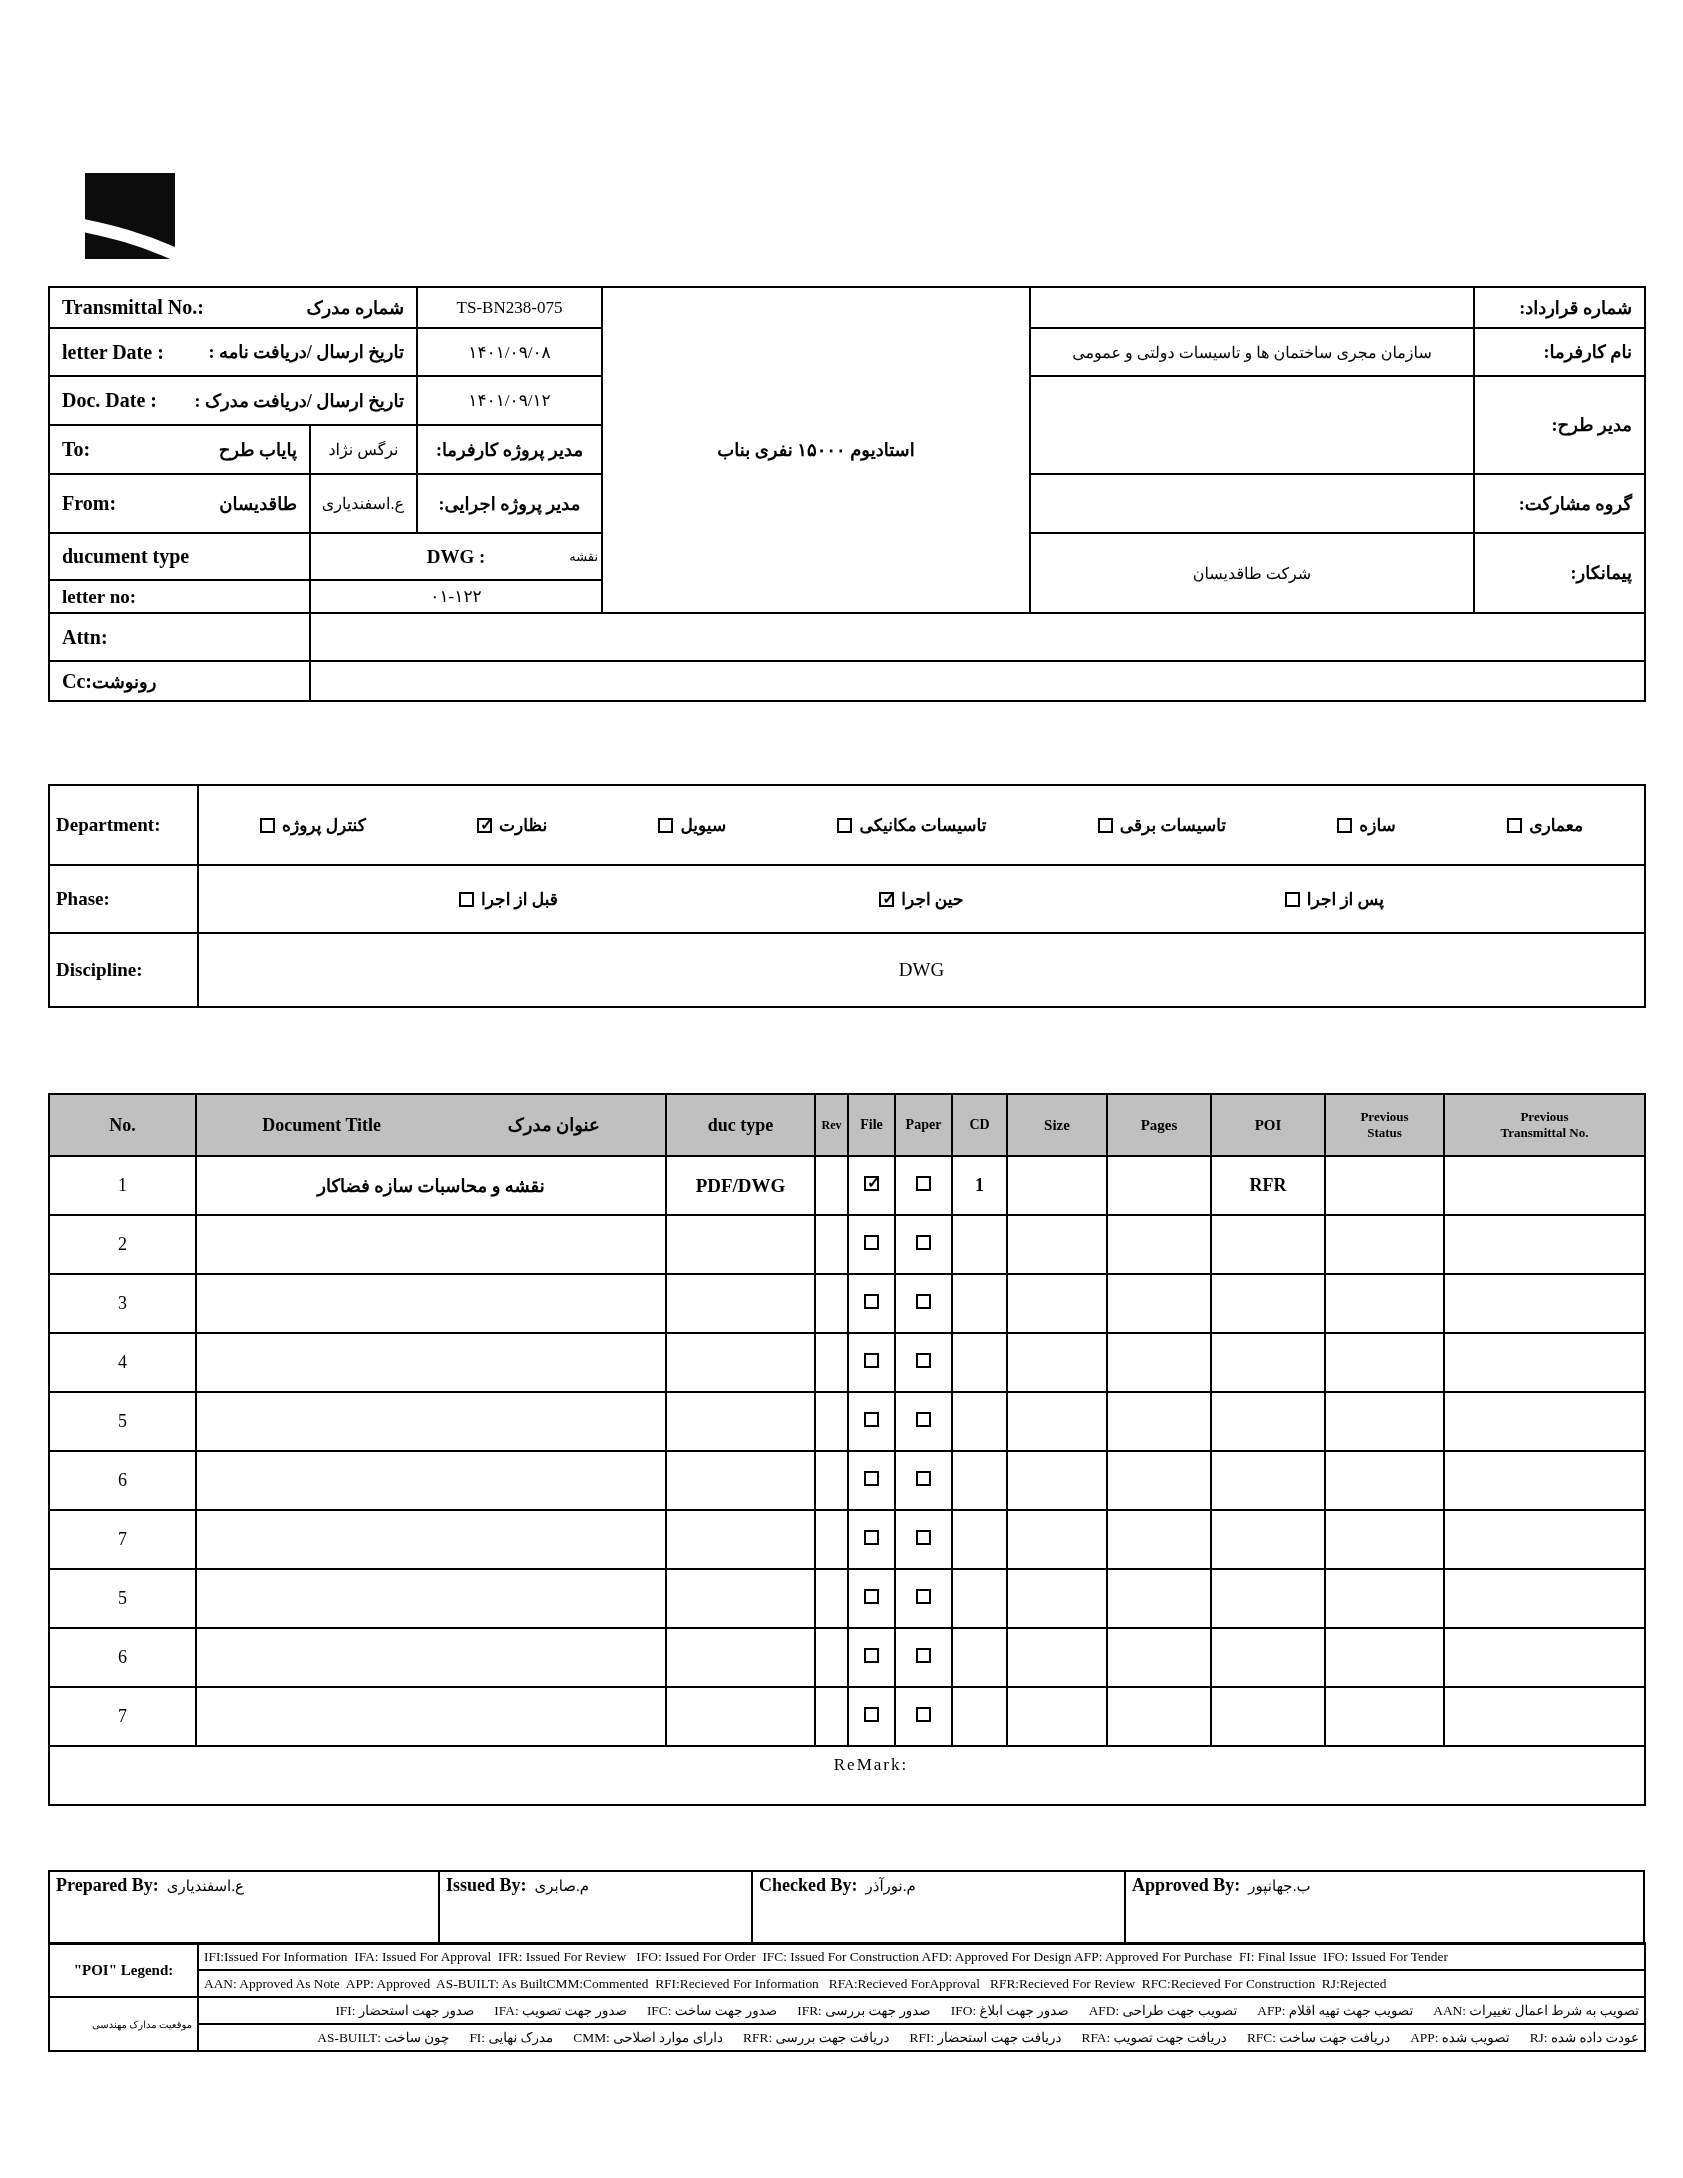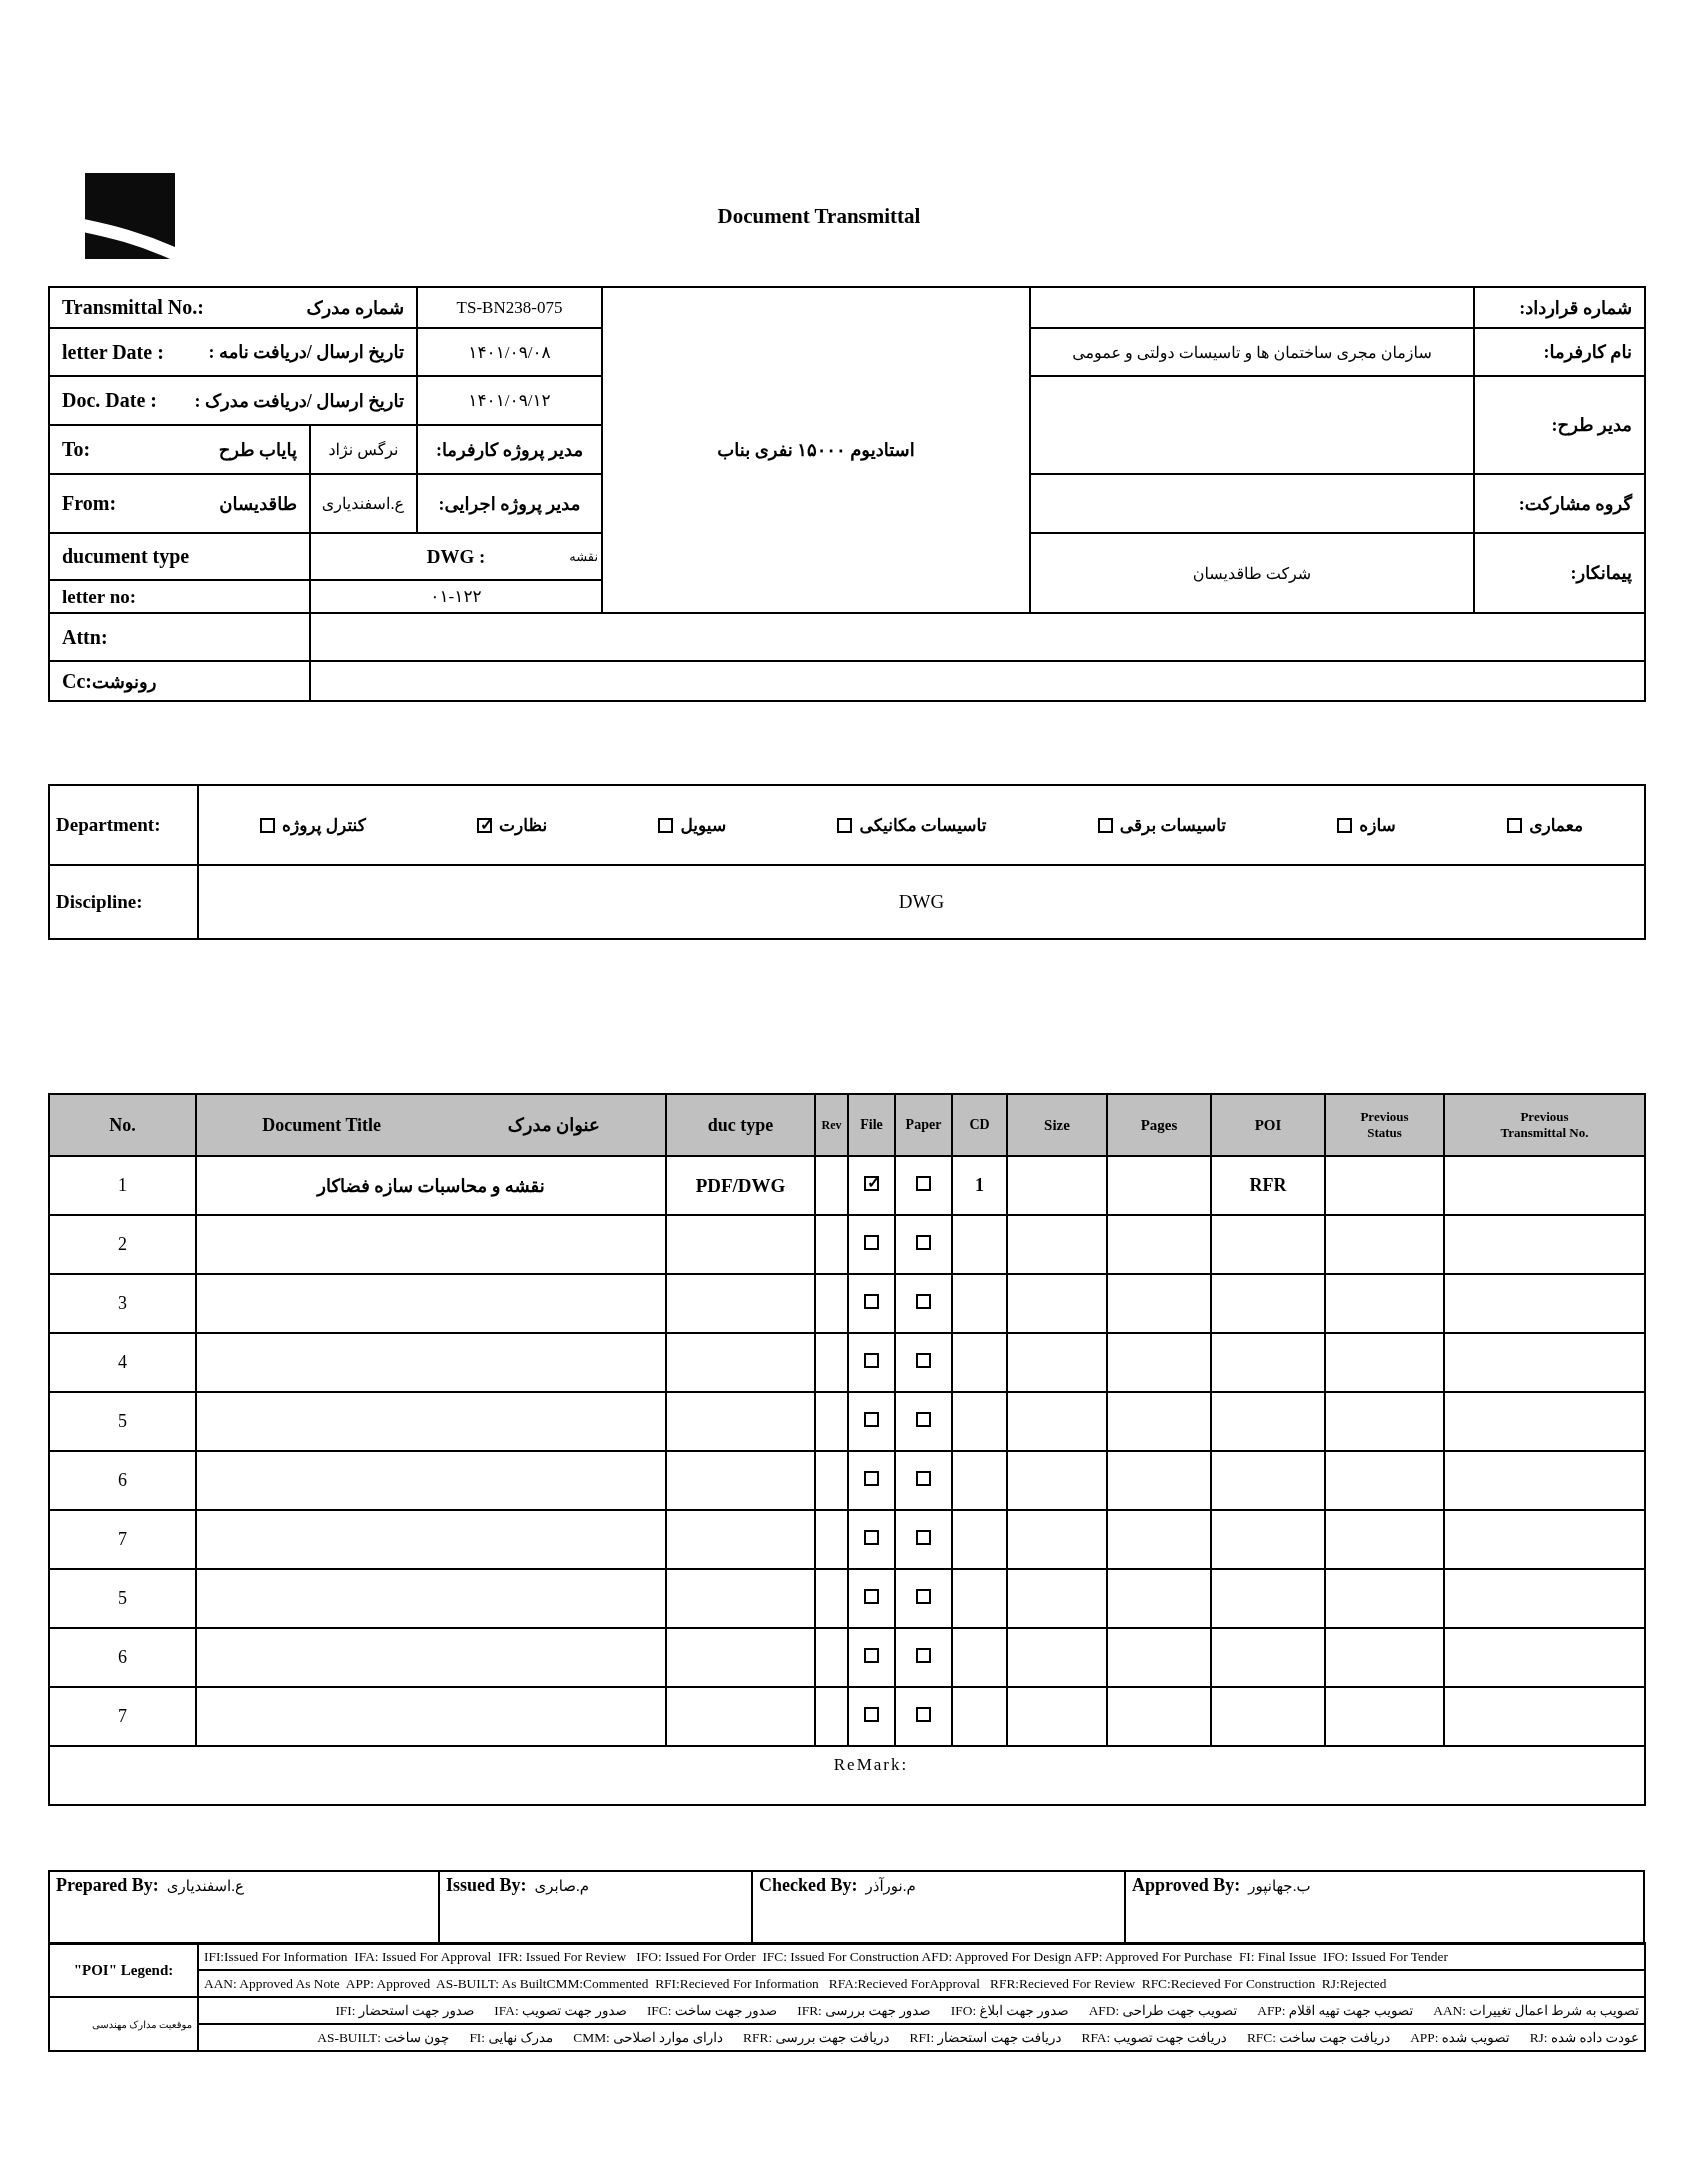--- a/index.html
+++ b/index.html
@@ -92,21 +92,20 @@
 
   <div id="logo">
     <div class="square">
       <svg viewBox="0 0 90 86" xmlns="http://www.w3.org/2000/svg">
         <rect x="0" y="0" width="90" height="86" fill="#0c0c0c"></rect>
         <path d="M -4 52 C 25 58 55 65 92 82" stroke="#ffffff" stroke-width="13" fill="none" stroke-linecap="round"></path>
       </svg>
     </div>
   </div>
 
-  <div id="doc-title">Document Transmittal</div>
 
   <div id="info-wrap">
     <table id="info-table">
       <colgroup>
         <col style="width:261px">
           <col style="width:107px">
           <col style="width:185px">
         <col style="width:428px">
           <col style="width:444px">
           <col style="width:171px">
@@ -226,20 +225,39 @@
                   <span class="cb"></span>
                   <span class="lab">سیویل</span>
                 </span>
             <span class="chk-item">
                   <span class="cb checked"></span>
                   <span class="lab">نظارت</span>
                 </span>
             <span class="chk-item">
                   <span class="cb"></span>
                   <span class="lab">کنترل پروژه</span>
+                </span>
+          </div>
+        </td>
+      </tr>
+      <tr style="height:68px">
+        <td class="class-lbl">Phase:</td>
+        <td>
+          <div class="chk-row phase">
+            <span class="chk-item">
+                  <span class="cb"></span>
+                  <span class="lab">پس از اجرا</span>
+                </span>
+            <span class="chk-item">
+                  <span class="cb checked"></span>
+                  <span class="lab">حین اجرا</span>
+                </span>
+            <span class="chk-item">
+                  <span class="cb"></span>
+                  <span class="lab">قبل از اجرا</span>
                 </span>
           </div>
         </td>
       </tr>
       <tr style="height:74px">
         <td class="class-lbl">Discipline:</td>
         <td class="ctr" style="font-size:19px">DWG</td>
       </tr>
     </tbody>
       </table>

